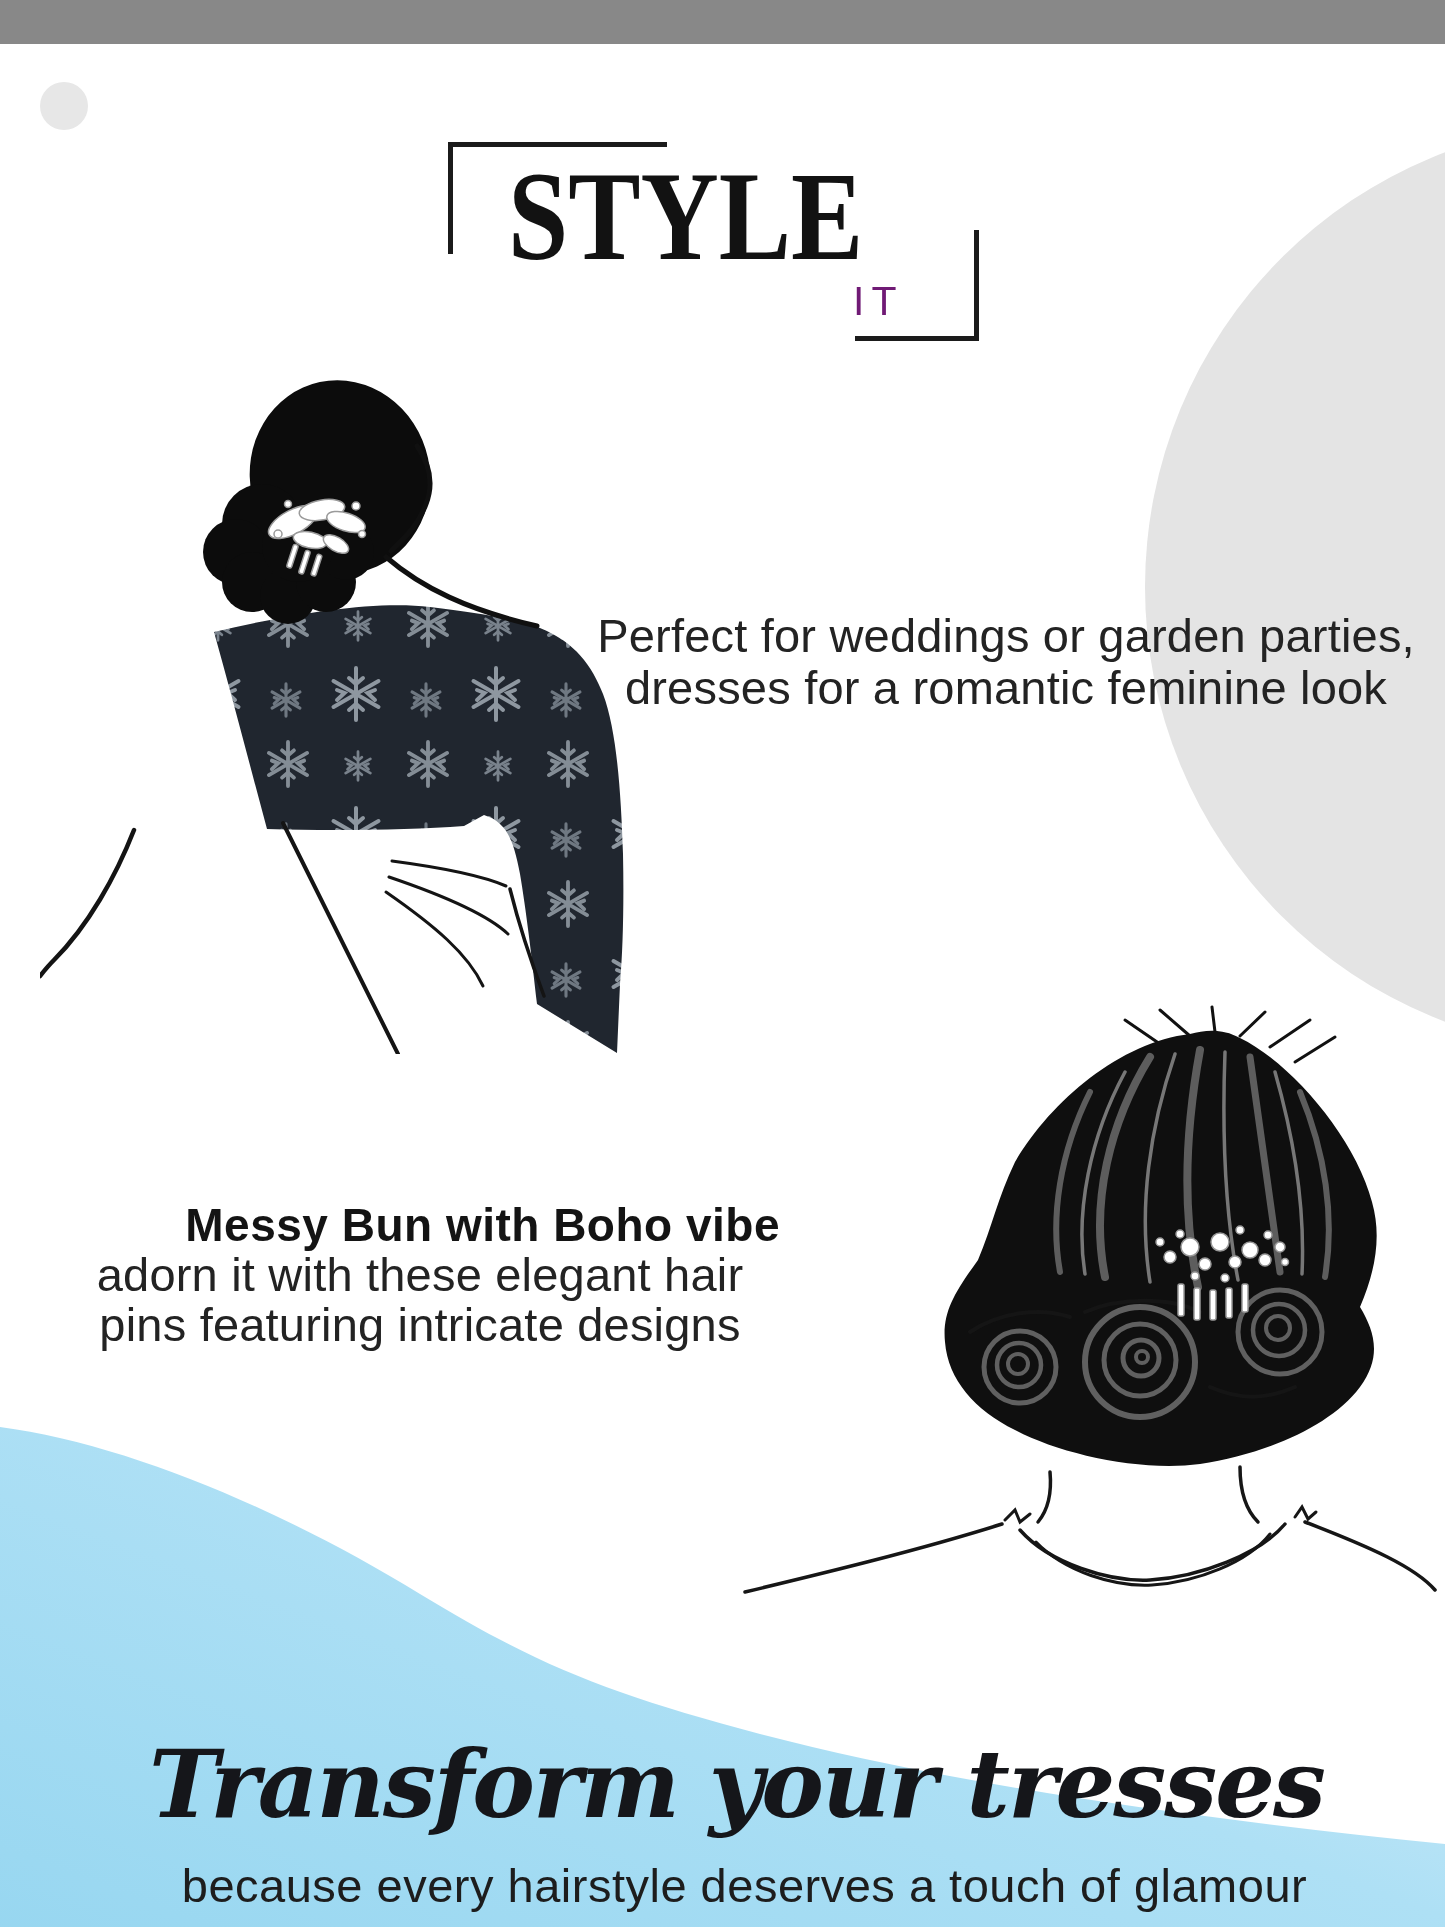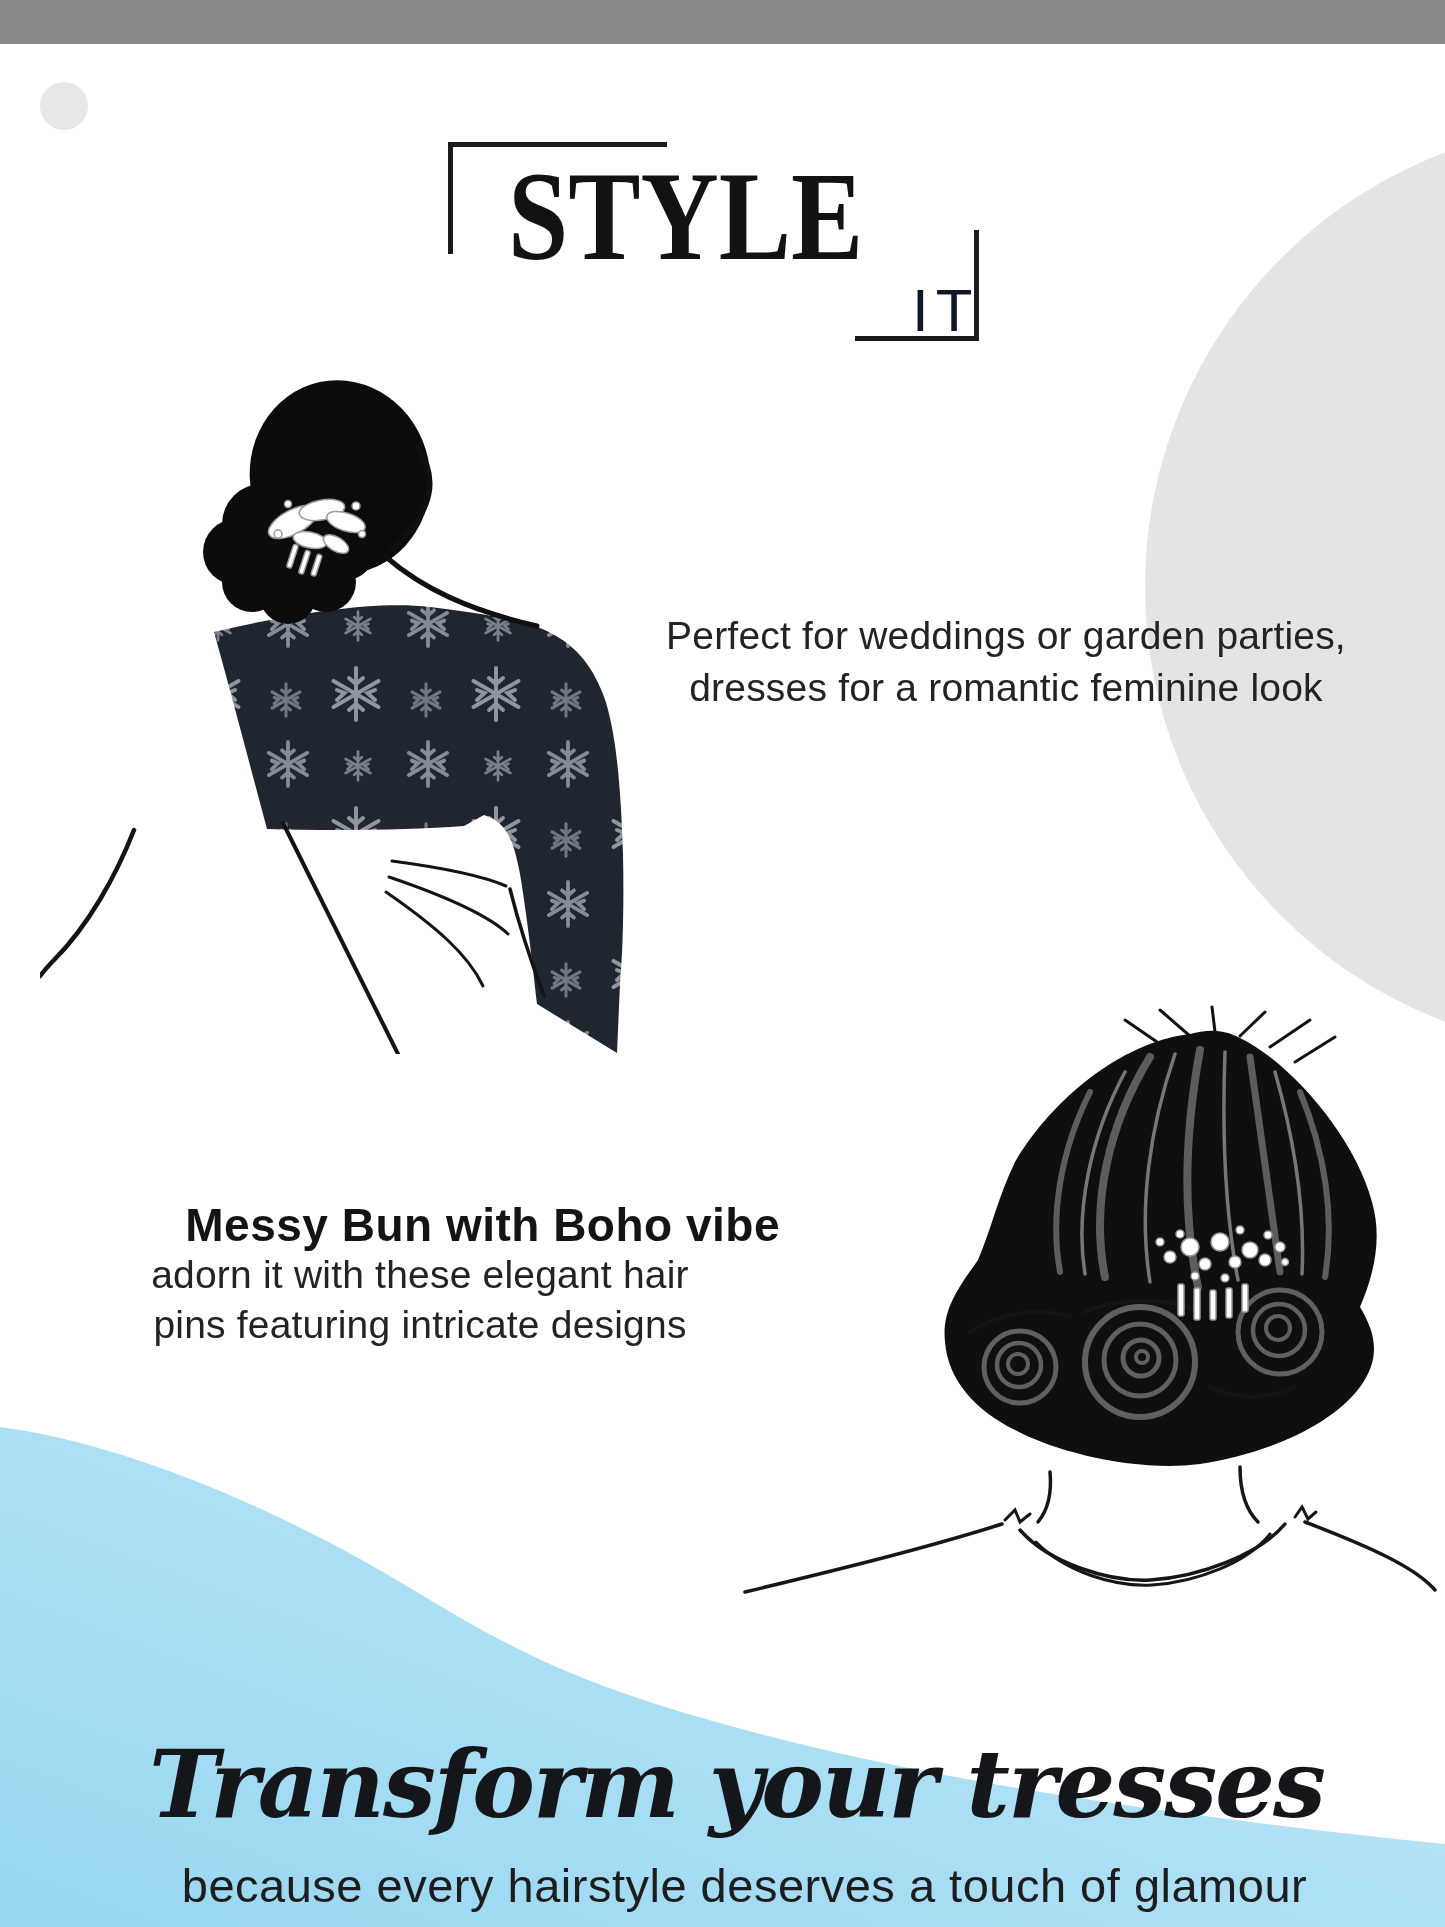--- a/index.html
+++ b/index.html
@@ -7,27 +7,27 @@
         font-family:"Liberation Sans", sans-serif;color:#1c1c1c;margin-top:44px;}
   .abs{position:absolute;}
   
   #circle-small{left:40px;top:38px;width:48px;height:48px;border-radius:50%;z-index:0;}
   #circle-large{left:1145px;top:78px;width:930px;height:930px;border-radius:50%;z-index:0;}
   
   #bracket-tl{left:448px;top:98px;width:214px;height:107px;border-top:5px solid #1b1b1b;border-left:5px solid #1b1b1b;z-index:2;}
   #bracket-br{left:855px;top:186px;width:119px;height:106px;border-bottom:5px solid #1b1b1b;border-right:5px solid #1b1b1b;z-index:2;}
   #logo-title{left:508px;top:110px;width:420px;font-family:"Liberation Serif", serif;font-weight:bold;
               font-size:126px;line-height:1;letter-spacing:0px;color:#121212;transform:scale(.86,1);transform-origin:left top;z-index:3;}
-  #logo-subtitle{left:912px;top:237px;font-size:60px;font-weight:400;letter-spacing:7px;color:#0f172a;z-index:3;line-height:1;}
+  #logo-subtitle{left:853px;top:237px;font-size:41px;font-weight:400;letter-spacing:7px;color:#701a75;z-index:3;line-height:1;}
   
   .section{z-index:4;text-align:center;}
   #section-classic{left:568px;top:566px;width:876px;}
   #section-messy{left:60px;top:1156px;width:720px;}
   .section .heading{font-weight:bold;font-size:46px;line-height:52px;color:#141414;letter-spacing:.5px;}
-  .section .bodyline{font-size:39px;line-height:52px;color:#232323;letter-spacing:.2px;}
+  .section .bodyline{font-size:47px;line-height:52px;color:#232323;letter-spacing:.2px;}
   #section-messy .heading{line-height:50px;text-align:right;}
   #section-messy .bodyline{line-height:50px;}
   
   #illus-classic{left:40px;top:330px;z-index:1;}
   #illus-messy{left:720px;top:958px;z-index:1;}
   
   #wave{left:0;top:1360px;z-index:1;}
   #footer-script{left:0;top:1686px;width:1445px;text-align:center;z-index:5;
       font-family:"DejaVu Serif", serif;font-style:italic;font-weight:bold;font-size:94px;line-height:1.15;
       color:#15161a;letter-spacing:-2px;transform:translateX(14px);}

